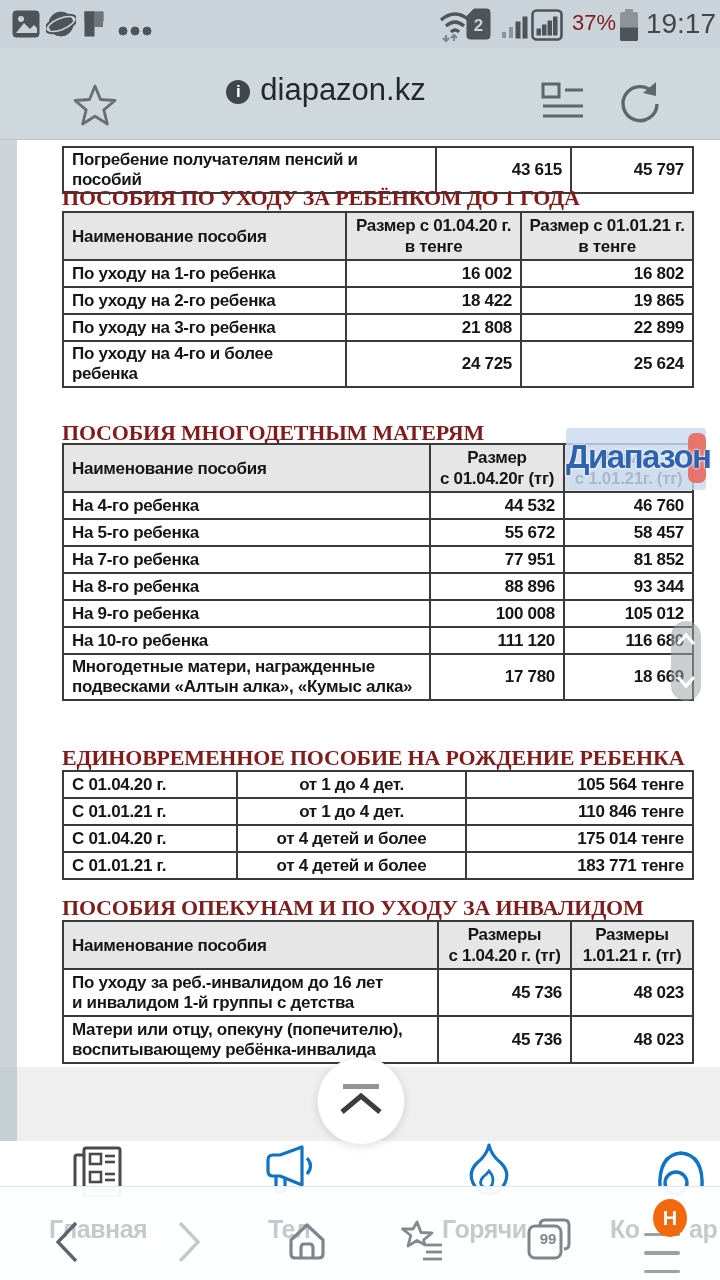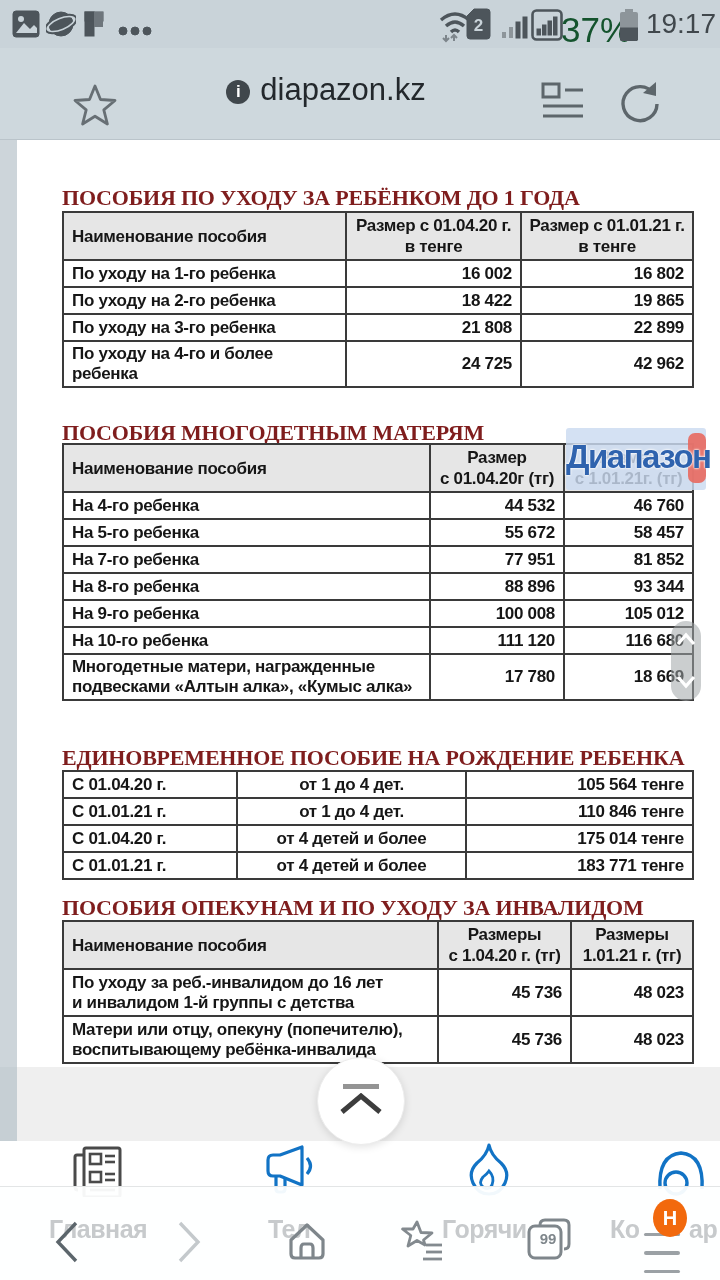--- a/index.html
+++ b/index.html
@@ -4,21 +4,21 @@
 <style>
   html,body{margin:0;padding:0;}
   body{width:720px;height:1280px;overflow:hidden;background:#fff;
        font-family:"Liberation Sans",sans-serif;position:relative;}
   .abs{position:absolute;}
 
   
   #statusbar{left:0;top:0;width:720px;height:48px;background:#c9d3d9;}
   .sb-ic{fill:#4d555b;stroke:#4d555b;}
   #sb-time{right:4px;top:8px;font-size:28px;color:#40474c;}
-  #sb-batt-pct{left:561px;top:10px;font-size:35px;color:#14532d;}
+  #sb-batt-pct{left:561px;top:10px;font-size:22px;color:#7f1d1d;padding-left:11px;}
 
   
   #toolbar{left:0;top:48px;width:720px;height:92px;background:#ced8dd;border-bottom:1px solid #bac4ca;box-sizing:border-box;}
   #url-text{font-size:31px;color:#23282c;}
   #url-wrap{left:0;top:24px;width:652px;text-align:center;}
   #info-badge{display:inline-block;width:24px;height:24px;border-radius:50%;background:#40474c;color:#fff;
               font-size:17px;font-weight:bold;line-height:24px;text-align:center;vertical-align:3px;margin-right:10px;}
 
   
   #page{left:0;top:140px;width:720px;height:1140px;background:#fff;}
@@ -139,20 +139,34 @@
   </svg>
   <svg class="abs" style="left:616px;top:32px" width="48" height="48">
     <path d="M38,14 A17,17 0 1 0 41,24" fill="none" stroke="#5d666b" stroke-width="3.4"></path>
     <path d="M40,2 L40,16 L27,13 Z" fill="#5d666b"></path>
   </svg>
 </div>
 
 <div id="page" class="abs">
   <div id="left-strip" class="abs"></div>
 
+  <table class="t0" style="left:62px;top:6px;width:630px">
+    <colgroup>
+        <col style="width:373px">
+        <col style="width:135px">
+        <col style="width:122px">
+      </colgroup>
+    <tbody>
+        <tr>
+          <td class="a-l">Погребение получателям пенсий и пособий</td>
+          <td class="a-r">43 615</td>
+          <td class="a-r">45 797</td>
+        </tr>
+      </tbody>
+  </table>
 
   <div class="heading" style="left:62px;top:45px">ПОСОБИЯ ПО УХОДУ ЗА РЕБЁНКОМ ДО 1 ГОДА</div>
   <table class="t1" style="left:62px;top:71px;width:630px">
     <colgroup>
         <col style="width:283px">
         <col style="width:175px">
         <col style="width:172px">
       </colgroup>
     <thead>
         <tr>
@@ -175,21 +189,21 @@
           <td class="a-r">19 865</td>
         </tr>
         <tr>
           <td class="a-l">По уходу на 3-го ребенка</td>
           <td class="a-r">21 808</td>
           <td class="a-r">22 899</td>
         </tr>
         <tr>
           <td class="a-l">По уходу на 4-го и более ребенка</td>
           <td class="a-r">24 725</td>
-          <td class="a-r">42 962</td>
+          <td class="a-r">25 624</td>
         </tr>
       </tbody>
   </table>
 
   <div class="heading" style="left:62px;top:280px">ПОСОБИЯ МНОГОДЕТНЫМ МАТЕРЯМ</div>
   <table class="t2" style="left:62px;top:303px;width:630px">
     <colgroup>
         <col style="width:367px">
         <col style="width:134px">
         <col style="width:129px">

